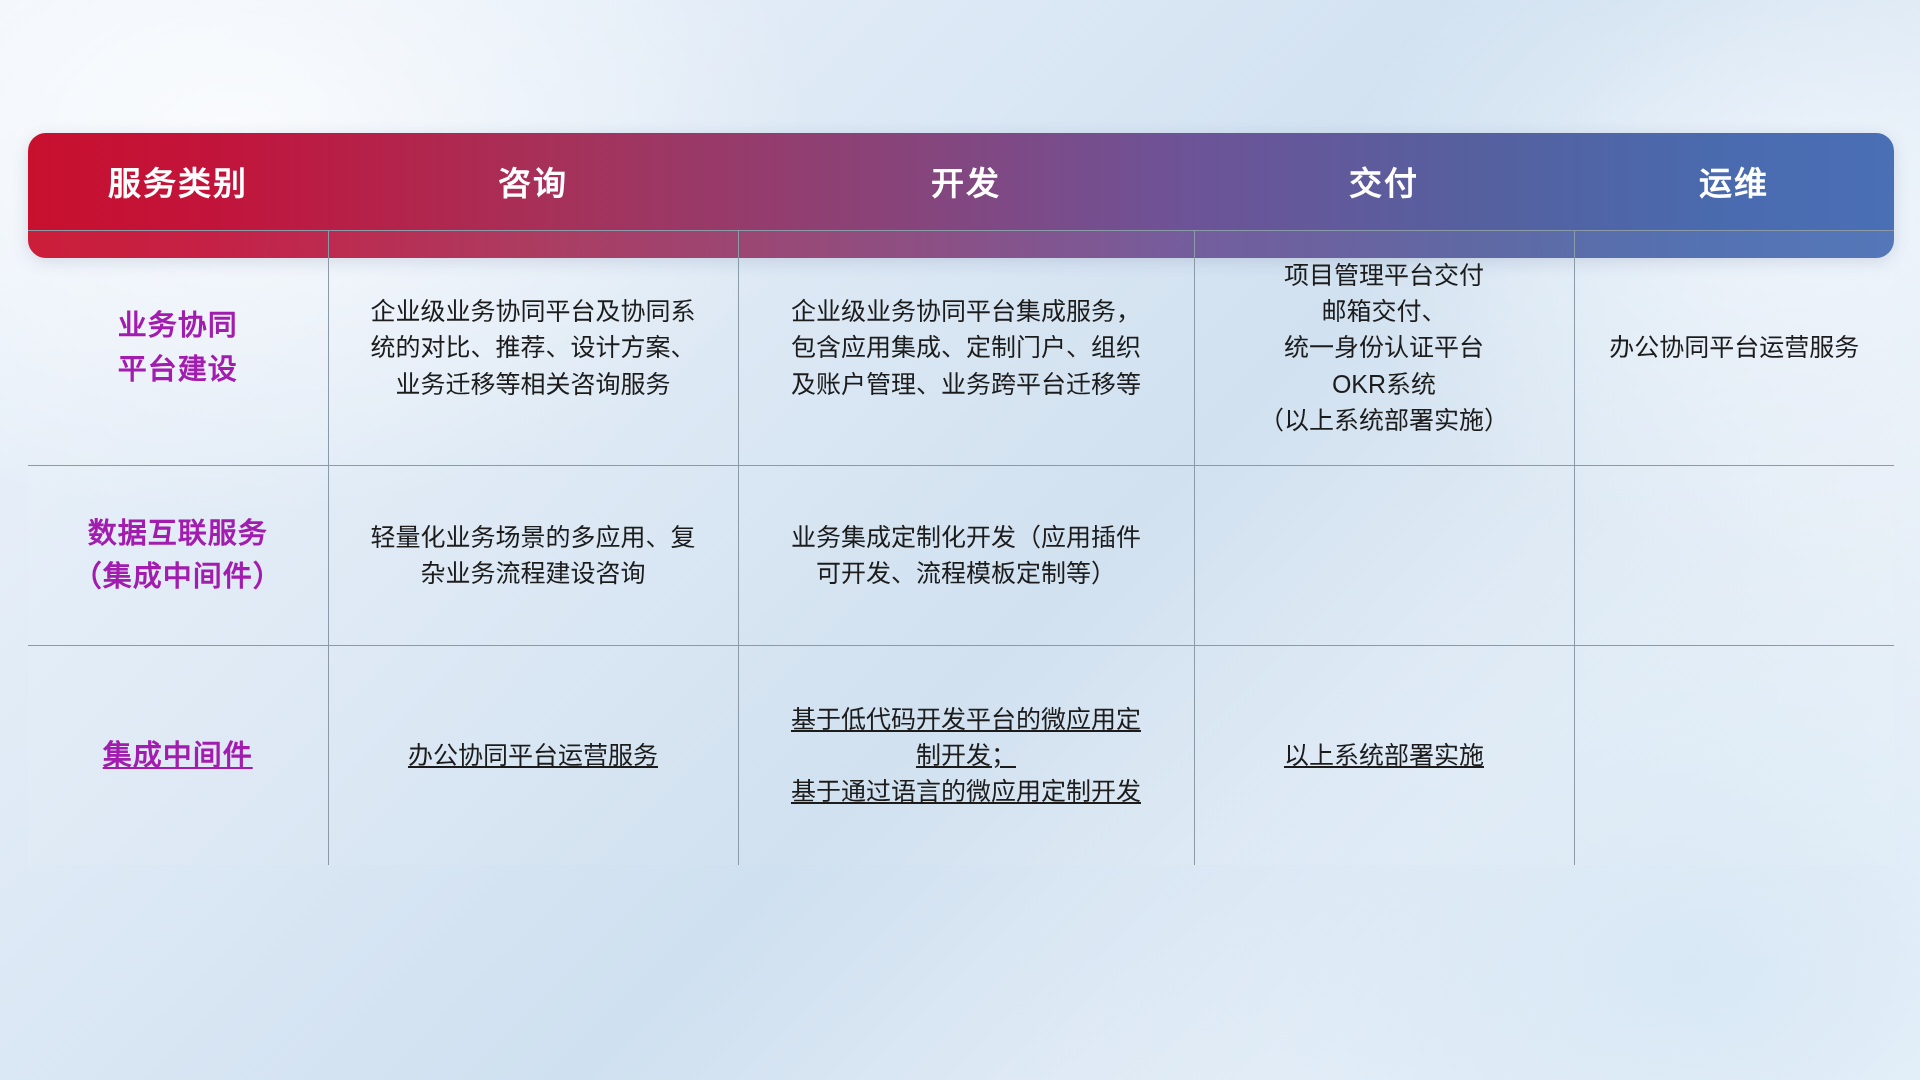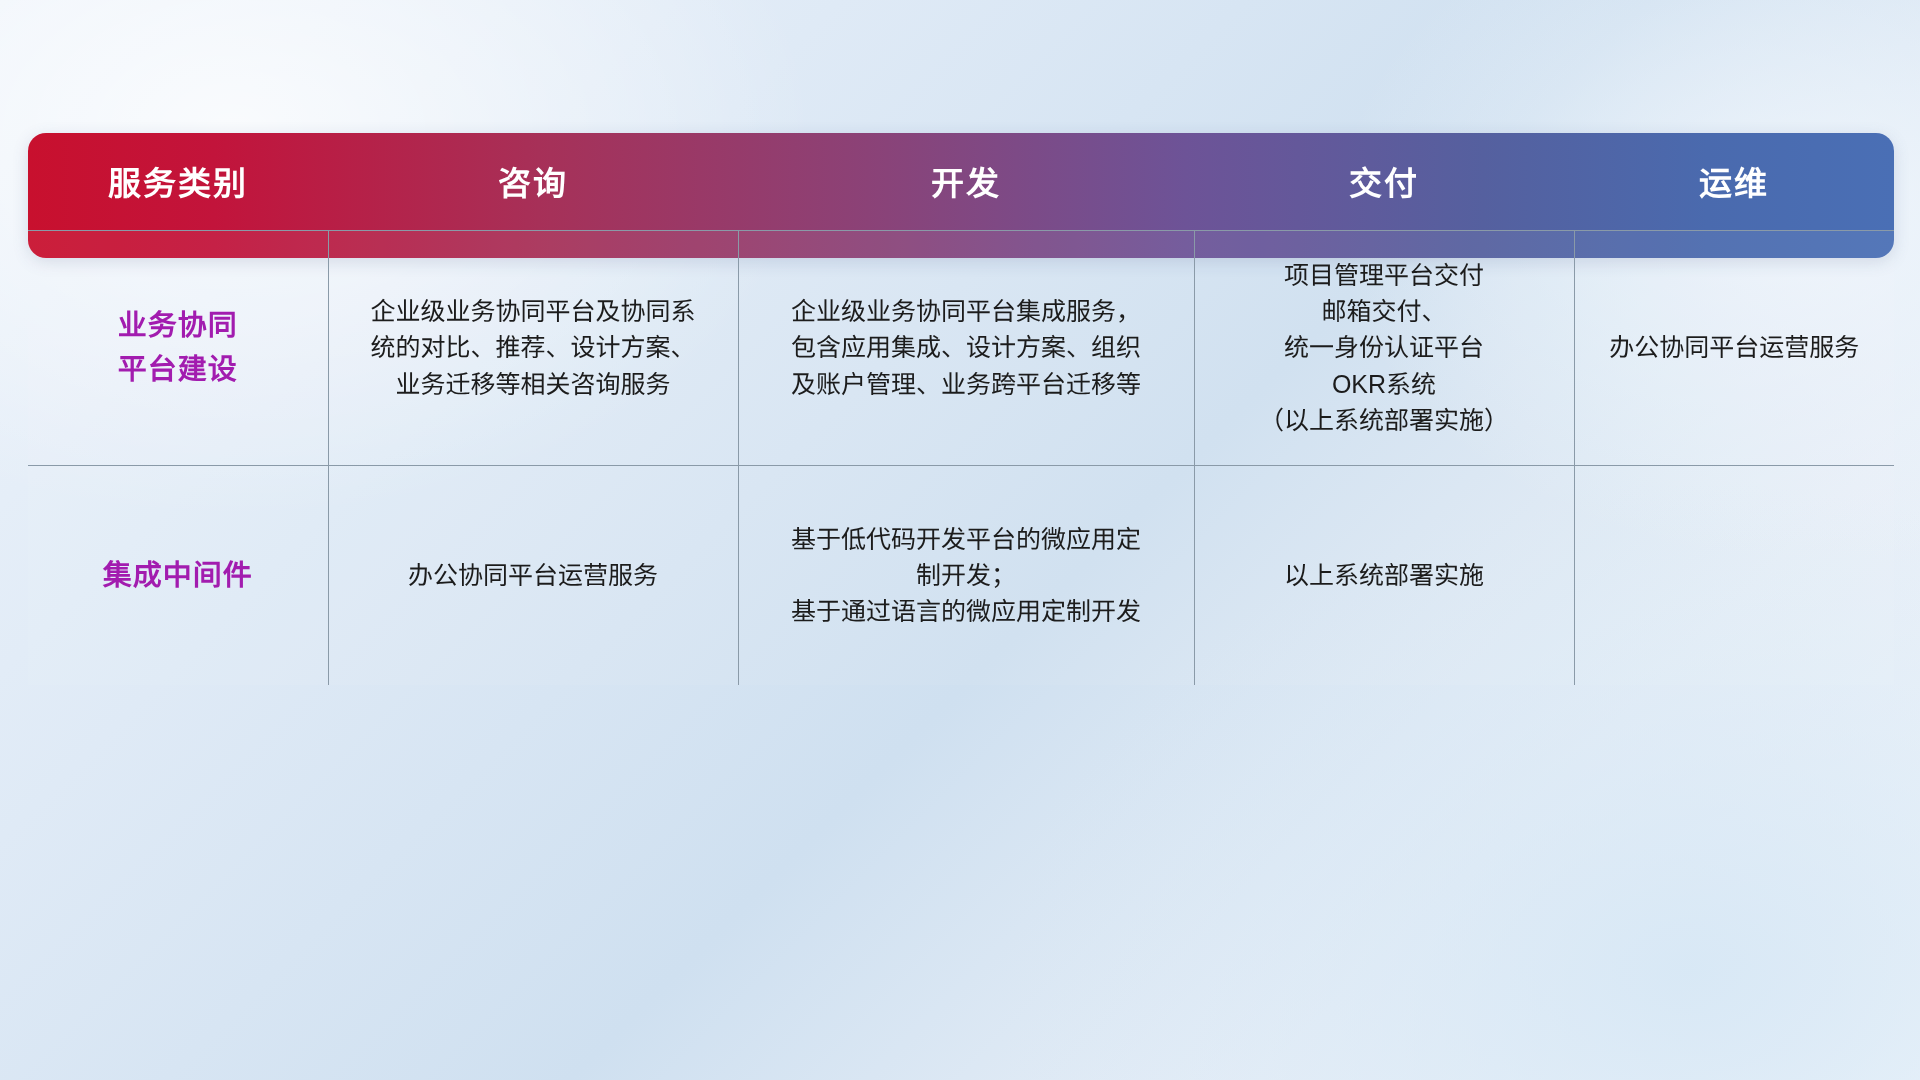--- a/index.html
+++ b/index.html
@@ -89,20 +89,21 @@
     font-weight: bold;
     font-size: 29px;
     line-height: 1.5;
     letter-spacing: 1px;
   }
   tbody tr td:last-child {
     border-right: none;
   }
   tbody tr:last-child td {
     border-bottom: none;
+    text-decoration: underline;
   }
   .cell-text {
     display: block;
     white-space: pre-line;
   }
   .row-1 { height: 235px; }
   .row-2 { height: 180px; }
   .row-3 { height: 220px; }
   col.c0 { width: 300px; }
   col.c1 { width: 410px; }
@@ -142,34 +143,54 @@
               <span class="cell-text">业务协同
 平台建设</span>
             </td>
           <td>
               <span class="cell-text">企业级业务协同平台及协同系
 统的对比、推荐、设计方案、
 业务迁移等相关咨询服务</span>
             </td>
           <td>
               <span class="cell-text">企业级业务协同平台集成服务，
-包含应用集成、设计方案、组织
+包含应用集成、定制门户、组织
 及账户管理、业务跨平台迁移等</span>
             </td>
           <td>
               <span class="cell-text">项目管理平台交付
 邮箱交付、
 统一身份认证平台
 OKR系统
 （以上系统部署实施）</span>
             </td>
           <td>
               <span class="cell-text">办公协同平台运营服务</span>
             </td>
         </tr>
+        <tr class="row-2">
+          <td>
+              <span class="cell-text">数据互联服务
+（集成中间件）</span>
+            </td>
+          <td>
+              <span class="cell-text">轻量化业务场景的多应用、复
+杂业务流程建设咨询</span>
+            </td>
+          <td>
+              <span class="cell-text">业务集成定制化开发（应用插件
+可开发、流程模板定制等）</span>
+            </td>
+          <td>
+              <span class="cell-text"></span>
+            </td>
+          <td>
+              <span class="cell-text"></span>
+            </td>
+        </tr>
         <tr class="row-3">
           <td>
               <span class="cell-text">集成中间件</span>
             </td>
           <td>
               <span class="cell-text">办公协同平台运营服务</span>
             </td>
           <td>
               <span class="cell-text">基于低代码开发平台的微应用定
 制开发；

